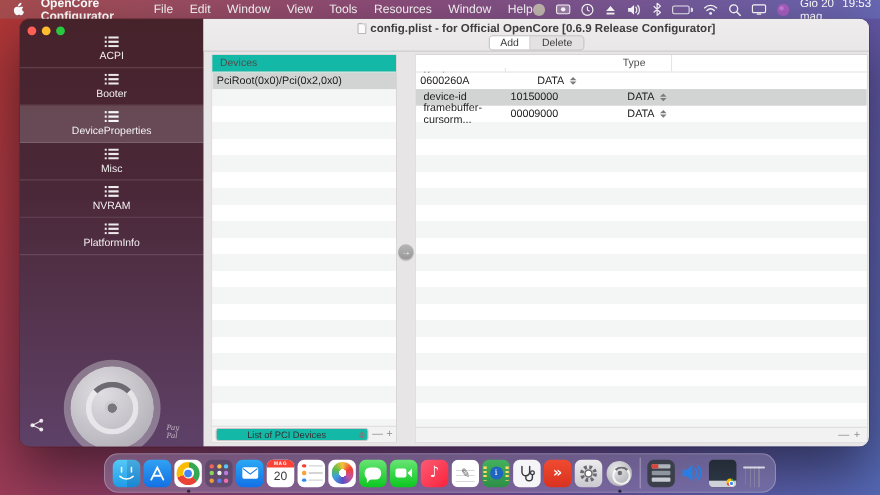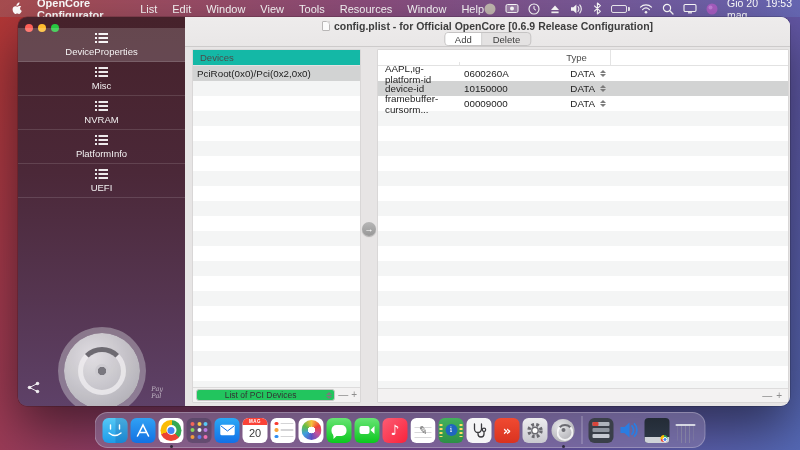--- a/index.html
+++ b/index.html
@@ -64,21 +64,21 @@
   .panel{position:absolute;top:2px;bottom:4px;background:#fff;display:flex;flex-direction:column;
     box-shadow:0 0 0 .5px rgba(0,0,0,.12);}
   .striped{flex:1;background:repeating-linear-gradient(180deg,#ffffff 0px,#ffffff 15px,#f4f5f5 15px,#f4f5f5 30px);overflow:hidden;}
   
   .devices{left:8px;width:167px;}
   .phead{height:16px;background:#14b8a6;border-bottom:1px solid #e2e2e2;display:flex;align-items:center;
     font-size:9.5px;color:#4c4c4c;padding-left:7px;}
   .dev-row{height:15px;background:#d2d3d3;display:flex;align-items:center;font-size:9.8px;color:#222;padding-left:4px;}
   .pfoot{height:15px;background:#f3f2f2;border-top:1px solid #dddcdc;display:flex;align-items:center;gap:3px;
     padding:0 3px;font-size:9px;color:#8b8b8b;}
-  .popup{flex:1;height:12px;background:#22c55e;border:1px solid #c7c5c5;border-radius:3px;display:flex;align-items:center;
+  .popup{flex:1;height:12px;background:#14b8a6;border:1px solid #c7c5c5;border-radius:3px;display:flex;align-items:center;
     font-size:8.5px;color:#333;}
   .popup .plabel{flex:1;text-align:center;}
   .stepper{display:flex;flex-direction:column;align-items:center;justify-content:center;gap:1px;width:10px;}
   .stepper .up{width:0;height:0;border-left:3px solid transparent;border-right:3px solid transparent;border-bottom:3.5px solid #7b7b7b;}
   .stepper .dn{width:0;height:0;border-left:3px solid transparent;border-right:3px solid transparent;border-top:3.5px solid #7b7b7b;}
   .mini-btn{color:#8e8e8e;font-size:10px;line-height:10px;}
   
   .xfer{position:absolute;left:177px;top:174px;width:14px;height:14px;border-radius:50%;
     background:linear-gradient(180deg,#b7b7b7,#979797);color:#fff;font-size:9px;line-height:14px;text-align:center;
     box-shadow:0 1px 1px rgba(0,0,0,.25);}
@@ -172,21 +172,21 @@
 <body>
 
 <div class="menubar">
   <div class="left">
     <span class="sicon">
       <svg width="11" height="13" viewBox="0 0 11 13">
           <path fill="#fff" d="M6.2,1.7C6.8,1 7.7,0.5 8.5,0.5c0.1,0.9-0.3,1.8-0.9,2.4C7,3.5 6.2,3.9 5.4,3.8C5.3,3 5.7,2.2 6.2,1.7z M8.9,4.1c-1-0.1-1.9,0.6-2.4,0.6C6,4.7 5.2,4.1 4.4,4.2C3,4.3 1.6,5.3 1.6,7.4c0,2.2 1.7,4.5 2.7,4.5c0.7,0 1.1-0.5 2-0.5c0.9,0 1.2,0.5 2,0.5c1,0 2.2-1.9 2.5-3.1C9.6,8.4 9.1,7.4 9.1,6.5c0-1 0.6-1.7 1.1-2C9.8,4.2 9.3,4.1 8.9,4.1z"></path>
         </svg>
     </span>
     <span class="appname">OpenCore Configurator</span>
-    <span class="mitem">List</span>
+    <span class="mitem">File</span>
     <span class="mitem">Edit</span>
     <span class="mitem">Window</span>
     <span class="mitem">View</span>
     <span class="mitem">Tools</span>
     <span class="mitem">Resources</span>
     <span class="mitem">Window</span>
     <span class="mitem">Help</span>
   </div>
   <div class="right">
     <span class="sicon">
@@ -261,20 +261,50 @@
 
 <div class="window">
 
   <div class="sidebar">
     <div class="lights">
       <span class="light r"></span>
       <span class="light y"></span>
       <span class="light g"></span>
     </div>
     <div class="side-items">
+      <div class="side-item">
+        <span class="li-icon">
+            <svg width="13" height="10" viewBox="0 0 13 10">
+              <g fill="#fff" opacity=".9">
+                <rect x="0" y="0" width="2" height="2"></rect>
+                <rect x="3.5" y="0" width="9.5" height="2"></rect>
+                <rect x="0" y="4" width="2" height="2"></rect>
+                <rect x="3.5" y="4" width="9.5" height="2"></rect>
+                <rect x="0" y="8" width="2" height="2"></rect>
+                <rect x="3.5" y="8" width="9.5" height="2"></rect>
+              </g>
+            </svg>
+          </span>
+        <span class="side-label">ACPI</span>
+      </div>
+      <div class="side-item">
+        <span class="li-icon">
+            <svg width="13" height="10" viewBox="0 0 13 10">
+              <g fill="#fff" opacity=".9">
+                <rect x="0" y="0" width="2" height="2"></rect>
+                <rect x="3.5" y="0" width="9.5" height="2"></rect>
+                <rect x="0" y="4" width="2" height="2"></rect>
+                <rect x="3.5" y="4" width="9.5" height="2"></rect>
+                <rect x="0" y="8" width="2" height="2"></rect>
+                <rect x="3.5" y="8" width="9.5" height="2"></rect>
+              </g>
+            </svg>
+          </span>
+        <span class="side-label">Booter</span>
+      </div>
       <div class="side-item sel">
         <span class="li-icon">
             <svg width="13" height="10" viewBox="0 0 13 10">
               <g fill="#fff" opacity=".95">
                 <rect x="0" y="0" width="2" height="2"></rect>
                 <rect x="3.5" y="0" width="9.5" height="2"></rect>
                 <rect x="0" y="4" width="2" height="2"></rect>
                 <rect x="3.5" y="4" width="9.5" height="2"></rect>
                 <rect x="0" y="8" width="2" height="2"></rect>
                 <rect x="3.5" y="8" width="9.5" height="2"></rect>
@@ -321,35 +351,20 @@
                 <rect x="3.5" y="0" width="9.5" height="2"></rect>
                 <rect x="0" y="4" width="2" height="2"></rect>
                 <rect x="3.5" y="4" width="9.5" height="2"></rect>
                 <rect x="0" y="8" width="2" height="2"></rect>
                 <rect x="3.5" y="8" width="9.5" height="2"></rect>
               </g>
             </svg>
           </span>
         <span class="side-label">PlatformInfo</span>
       </div>
-      <div class="side-item">
-        <span class="li-icon">
-            <svg width="13" height="10" viewBox="0 0 13 10">
-              <g fill="#fff" opacity=".9">
-                <rect x="0" y="0" width="2" height="2"></rect>
-                <rect x="3.5" y="0" width="9.5" height="2"></rect>
-                <rect x="0" y="4" width="2" height="2"></rect>
-                <rect x="3.5" y="4" width="9.5" height="2"></rect>
-                <rect x="0" y="8" width="2" height="2"></rect>
-                <rect x="3.5" y="8" width="9.5" height="2"></rect>
-              </g>
-            </svg>
-          </span>
-        <span class="side-label">UEFI</span>
-      </div>
     </div>
     <div class="occ-logo">
       <div class="ring"></div>
         <div class="hub"></div>
     </div>
     <span class="share-ic">
       <svg width="13" height="13" viewBox="0 0 13 13">
           <g fill="rgba(255,255,255,.85)">
             <circle cx="10.5" cy="2.5" r="1.8"></circle>
             <circle cx="2.5" cy="6.5" r="1.8"></circle>
@@ -359,21 +374,21 @@
         </svg>
     </span>
     <div class="paypal">Pay
 Pal</div>
   </div>
 
   <div class="win-main">
     <div class="titlebar">
       <div class="titlerow">
         <span class="doc-ic"></span>
-        <span class="wtitle">config.plist - for Official OpenCore [0.6.9 Release Configuration]</span>
+        <span class="wtitle">config.plist - for Official OpenCore [0.6.9 Release Configurator]</span>
       </div>
       <div class="segwrap">
         <span class="seg on">Add</span>
         <span class="seg">Delete</span>
       </div>
     </div>
 
     <div class="content">
 
       <div class="panel devices">
@@ -397,21 +412,20 @@
       <div class="xfer">→</div>
 
       <div class="panel proptable">
         <div class="thead">
           <span class="th key">Key*</span>
           <span class="th val">Value</span>
           <span class="th typ">Type</span>
         </div>
         <div class="striped">
           <div class="trow">
-            <span class="c-key">AAPL,ig-platform-id</span>
             <span class="c-val">0600260A</span>
             <span class="c-type">DATA</span>
             <span class="stepper">
                 <span class="up"></span>
                 <span class="dn"></span>
               </span>
           </div>
           <div class="trow sel">
             <span class="c-key">device-id</span>
             <span class="c-val">10150000</span>

